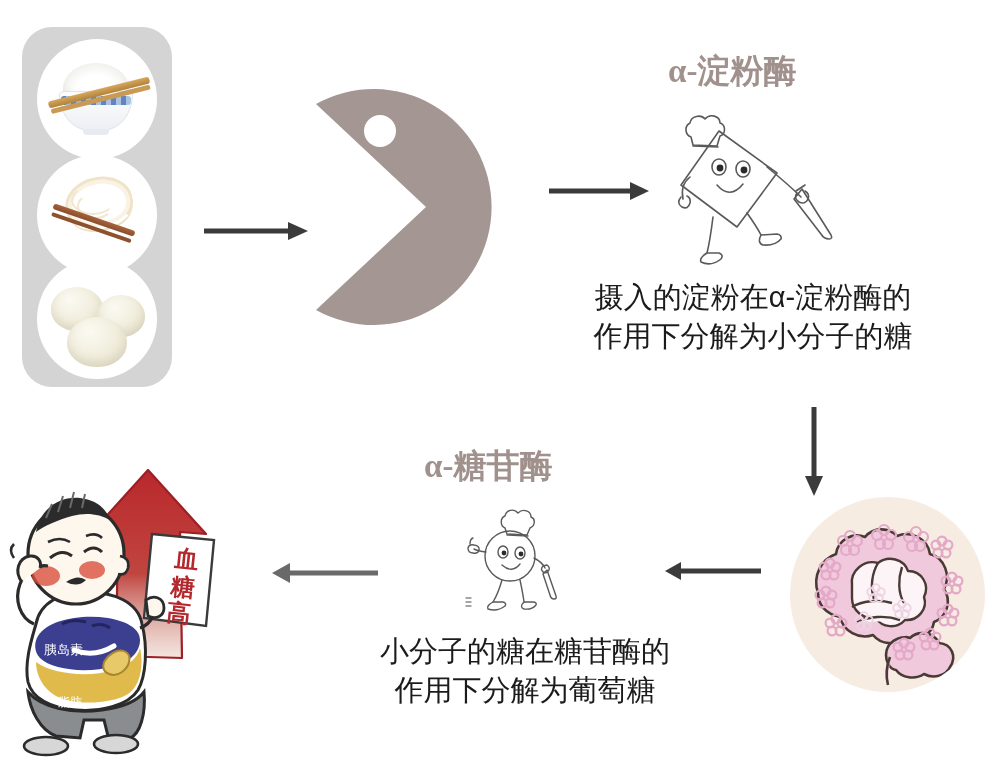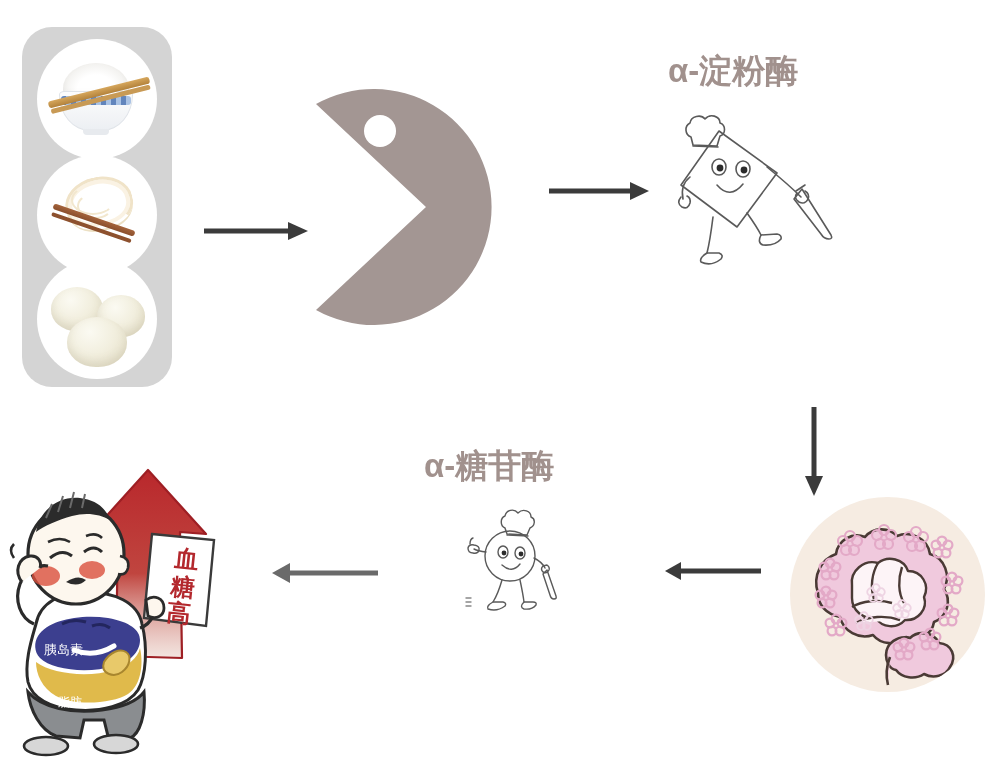--- a/index.html
+++ b/index.html
@@ -112,20 +112,21 @@
     left: 56px; top: 33px; width: 32px; height: 32px;
     background: #ffffff; border-radius: 50%;
   }
 
   
   .label-accent {
     color: #a1918d;
     font-weight: bold;
     line-height: 1.18;
     white-space: pre-line;
+    font-family: Liberation Serif, serif;
   }
   #label-food-starch {
     left: 190px; top: 112px;
     font-size: 36px;
     letter-spacing: 1px;
   }
   #label-alpha-amylase {
     left: 668px; top: 52px;
     font-size: 33px;
   }
@@ -247,20 +248,22 @@
       <path d="M147,84 L176,130 q2,4 -2,4 q-5,0 -8,-5 L139,94 Z"></path>
       <path d="M141,86 l9,-6"></path>
 
       <path d="M58,112 q-3,24 -6,36"></path>
       <path d="M52,148 q-8,5 -6,9 q10,5 20,-3 q3,-4 -2,-6 z"></path>
       <path d="M92,108 q10,14 14,22"></path>
       <path d="M106,130 q-4,8 2,10 q12,1 18,-6 q1,-4 -4,-5 z"></path>
     </svg>
   </div>
 
+  <div class="abs caption" id="caption-top">摄入的淀粉在α-淀粉酶的
+作用下分解为小分子的糖</div>
 
   <div class="abs" id="arrow-amylase-to-gut">
     <svg class="arrow" width="28" height="94" viewBox="0 0 28 94">
       <line x1="14" y1="3" x2="14" y2="76" stroke="#3b3b3b" stroke-width="5"></line>
       <polygon points="5,72 14,92 23,72" fill="#3b3b3b"></polygon>
     </svg>
   </div>
 
   <div class="abs" id="intestine">
     <svg width="195" height="195" viewBox="0 0 195 195">
@@ -432,20 +435,22 @@
 
       <path d="M54,80 q-4,14 -9,22"></path>
       <path d="M45,102 q-7,4 -5,7 q9,3 17,-3 q2,-3 -2,-4 z"></path>
       <path d="M72,80 q3,14 4,22"></path>
       <path d="M76,102 q-5,5 0,7 q8,1 12,-4 q1,-3 -3,-3 z"></path>
 
       <path d="M18,98 h5 M18,102 h5 M18,106 h5" stroke="#888"></path>
     </svg>
   </div>
 
+  <div class="abs caption" id="caption-bottom">小分子的糖在糖苷酶的
+作用下分解为葡萄糖</div>
 
   <div class="abs" id="arrow-glucosidase-to-person">
     <svg class="arrow" width="110" height="26" viewBox="0 0 110 26">
       <line x1="106" y1="13" x2="14" y2="13" stroke="#6a6a6a" stroke-width="5"></line>
       <polygon points="18,3 0,13 18,23" fill="#6a6a6a"></polygon>
     </svg>
   </div>
 
 
   <div class="abs" id="person-scene">

